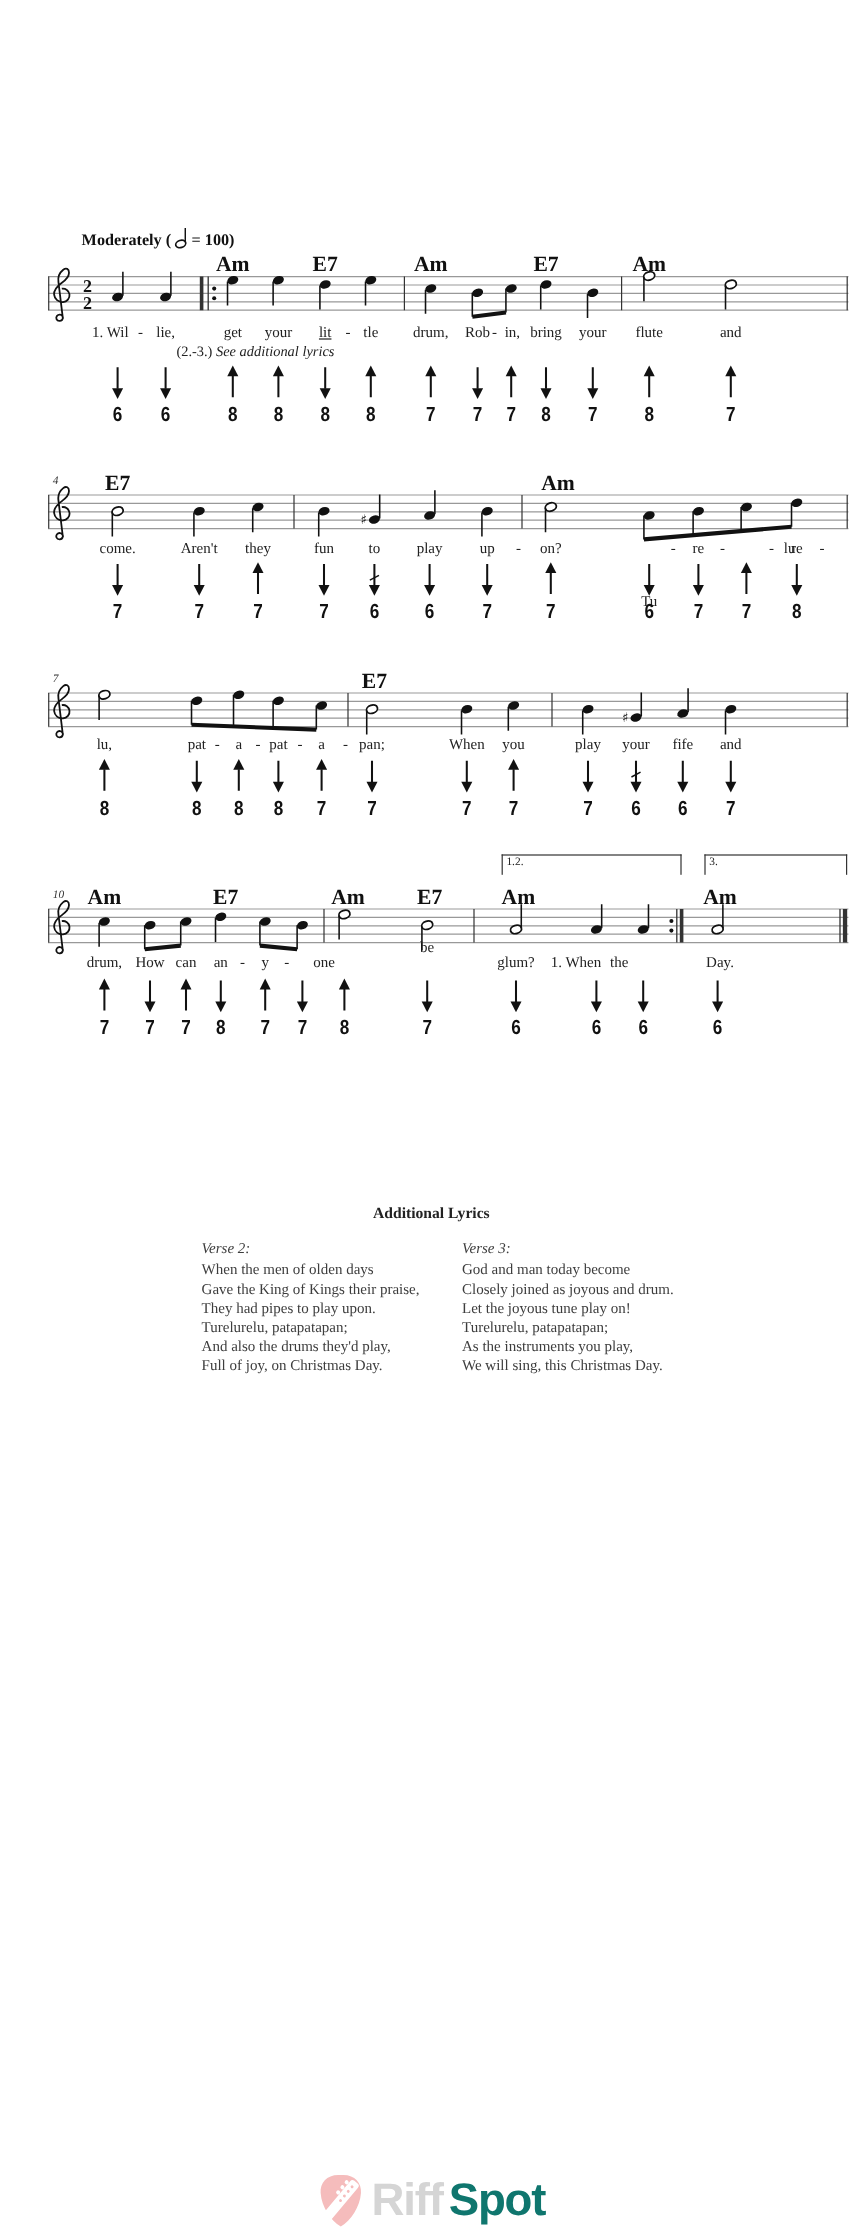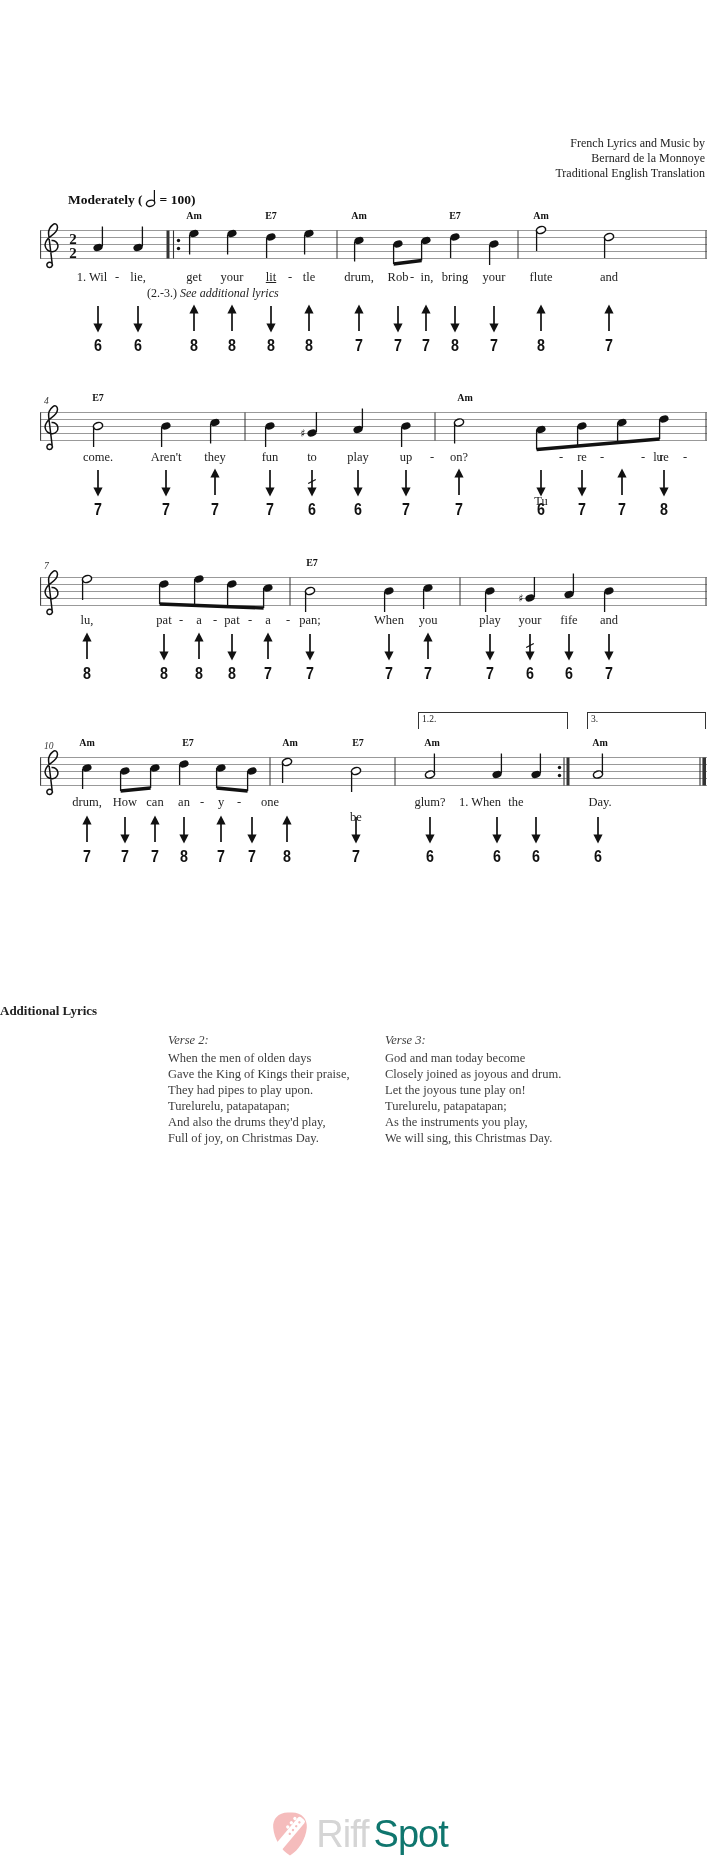--- a/index.html
+++ b/index.html
@@ -6,51 +6,46 @@
   .page{position:relative;width:719px;height:1860px;background:#fff;overflow:hidden;
         font-family:"Liberation Serif",serif;color:#1a1a1a;}
   .title{position:absolute;top:42px;left:0;width:719px;text-align:center;
          font-size:34px;font-weight:bold;letter-spacing:.5px;color:#111;}
   .credits{position:absolute;top:136px;right:14px;text-align:right;
            font-size:12px;line-height:15px;color:#222;}
   .tempo{position:absolute;left:68px;top:188px;font-weight:bold;font-size:13.5px;color:#111;white-space:nowrap;}
   .tempo svg{vertical-align:-4px;margin:0 2px;}
   .system{position:absolute;left:40px;width:672px;height:170px;}
   .staff{position:absolute;left:0;}
-  .chord{position:absolute;transform:translateX(-50%);font-weight:bold;font-size:10px;
+  .chord{position:absolute;transform:translateX(-50%);font-weight:bold;font-size:18px;
          white-space:nowrap;color:#111;}
   .measnum{position:absolute;font-style:italic;font-size:9.5px;color:#333;}
   .lyr{position:absolute;transform:translateX(-50%);font-size:12.5px;white-space:nowrap;color:#222;}
   .sublyr{position:absolute;font-size:12px;white-space:nowrap;color:#222;}
   .sublyr em{font-style:italic;}
   .arrow{position:absolute;transform:translateX(-50%);}
   .hole{position:absolute;transform:translateX(-50%) scaleX(.84);transform-origin:center top;
         font-family:"Liberation Sans",sans-serif;font-weight:bold;font-size:17px;color:#111;}
   .volta{position:absolute;height:17px;border:1px solid #333;border-bottom:none;
          box-sizing:border-box;font-size:9.5px;padding:1px 0 0 3px;color:#222;}
-  .addlyr-head{position:absolute;top:1003px;left:0;width:719px;text-align:left;
+  .addlyr-head{position:absolute;top:1003px;left:0;width:719px;text-align:center;
                font-weight:bold;font-size:13px;color:#222;}
   .verse{position:absolute;top:1032px;font-size:12.5px;line-height:16px;color:#3d3d3d;}
   .vlabel{font-style:italic;margin-bottom:2px;}
   .logo{position:absolute;top:1811px;left:0;width:719px;display:flex;
         justify-content:center;align-items:center;gap:7px;}
-  .logo .brand{font-family:"Liberation Sans",sans-serif;font-weight:normal;font-size:38px;
+  .logo .brand{font-family:"Liberation Sans",sans-serif;font-weight:bold;font-size:38px;
                letter-spacing:-1px;line-height:46px;}
 </style>
 </head>
 <body>
 
 <div class="page">
 
 
-  <div class="credits">
-    <div>French Lyrics and Music by</div>
-    <div>Bernard de la Monnoye</div>
-    <div>Traditional English Translation</div>
-  </div>
 
   <div class="tempo"><span>Moderately</span>&nbsp;<span>(</span><svg width="13" height="20">
         <line x1="9.4" y1="15" x2="9.4" y2="2" stroke="#111" stroke-width="1.2"></line>
         <ellipse cx="5.6" cy="15.3" rx="4.3" ry="3" transform="rotate(-18 5.6 15.3)" fill="#fff" stroke="#111" stroke-width="1.4"></ellipse>
       </svg><span>= 100)</span></div>
 
   <div class="system" style="top: 205px;">
       <span class="chord" style="left: 154px; top: 5px;">Am</span>
       <span class="chord" style="left: 231px; top: 5px;">E7</span>
       <span class="chord" style="left: 319px; top: 5px;">Am</span>
@@ -435,21 +430,21 @@
       <span class="volta" style="left: 378px; top: 2px; width: 150px;">1.2.</span>
       <span class="volta" style="left: 547px; top: 2px; width: 119px;">3.</span>
       <span class="lyr" style="left: 47px; top: 85px;">drum,</span>
       <span class="lyr" style="left: 85px; top: 85px;">How</span>
       <span class="lyr" style="left: 115px; top: 85px;">can</span>
       <span class="lyr" style="left: 144px; top: 85px;">an</span>
       <span class="lyr" style="left: 162px; top: 85px;">-</span>
       <span class="lyr" style="left: 181px; top: 85px;">y</span>
       <span class="lyr" style="left: 199px; top: 85px;">-</span>
       <span class="lyr" style="left: 230px; top: 85px;">one</span>
-      <span class="lyr" style="left: 316px; top: 100px;">be</span>
+      <span class="lyr" style="left: 316px; top: 72px;">be</span>
       <span class="lyr" style="left: 390px; top: 85px;">glum?</span>
       <span class="lyr" style="left: 440px; top: 85px;">1. When</span>
       <span class="lyr" style="left: 476px; top: 85px;">the</span>
       <span class="lyr" style="left: 560px; top: 85px;">Day.</span>
       <svg width="14" height="29" class="arrow" style="left: 47px; top: 105px;">
         <line stroke="#111" stroke-width="1.7" x1="7" y1="27" x2="7" y2="9"></line>
         <polygon fill="#111" points="2.4,9.5 11.6,9.5 7,0.5"></polygon>
       </svg>
       <span class="hole" style="left: 47px; top: 137px;">7</span>
       <svg width="14" height="29" class="arrow" style="left: 85px; top: 105px;">

